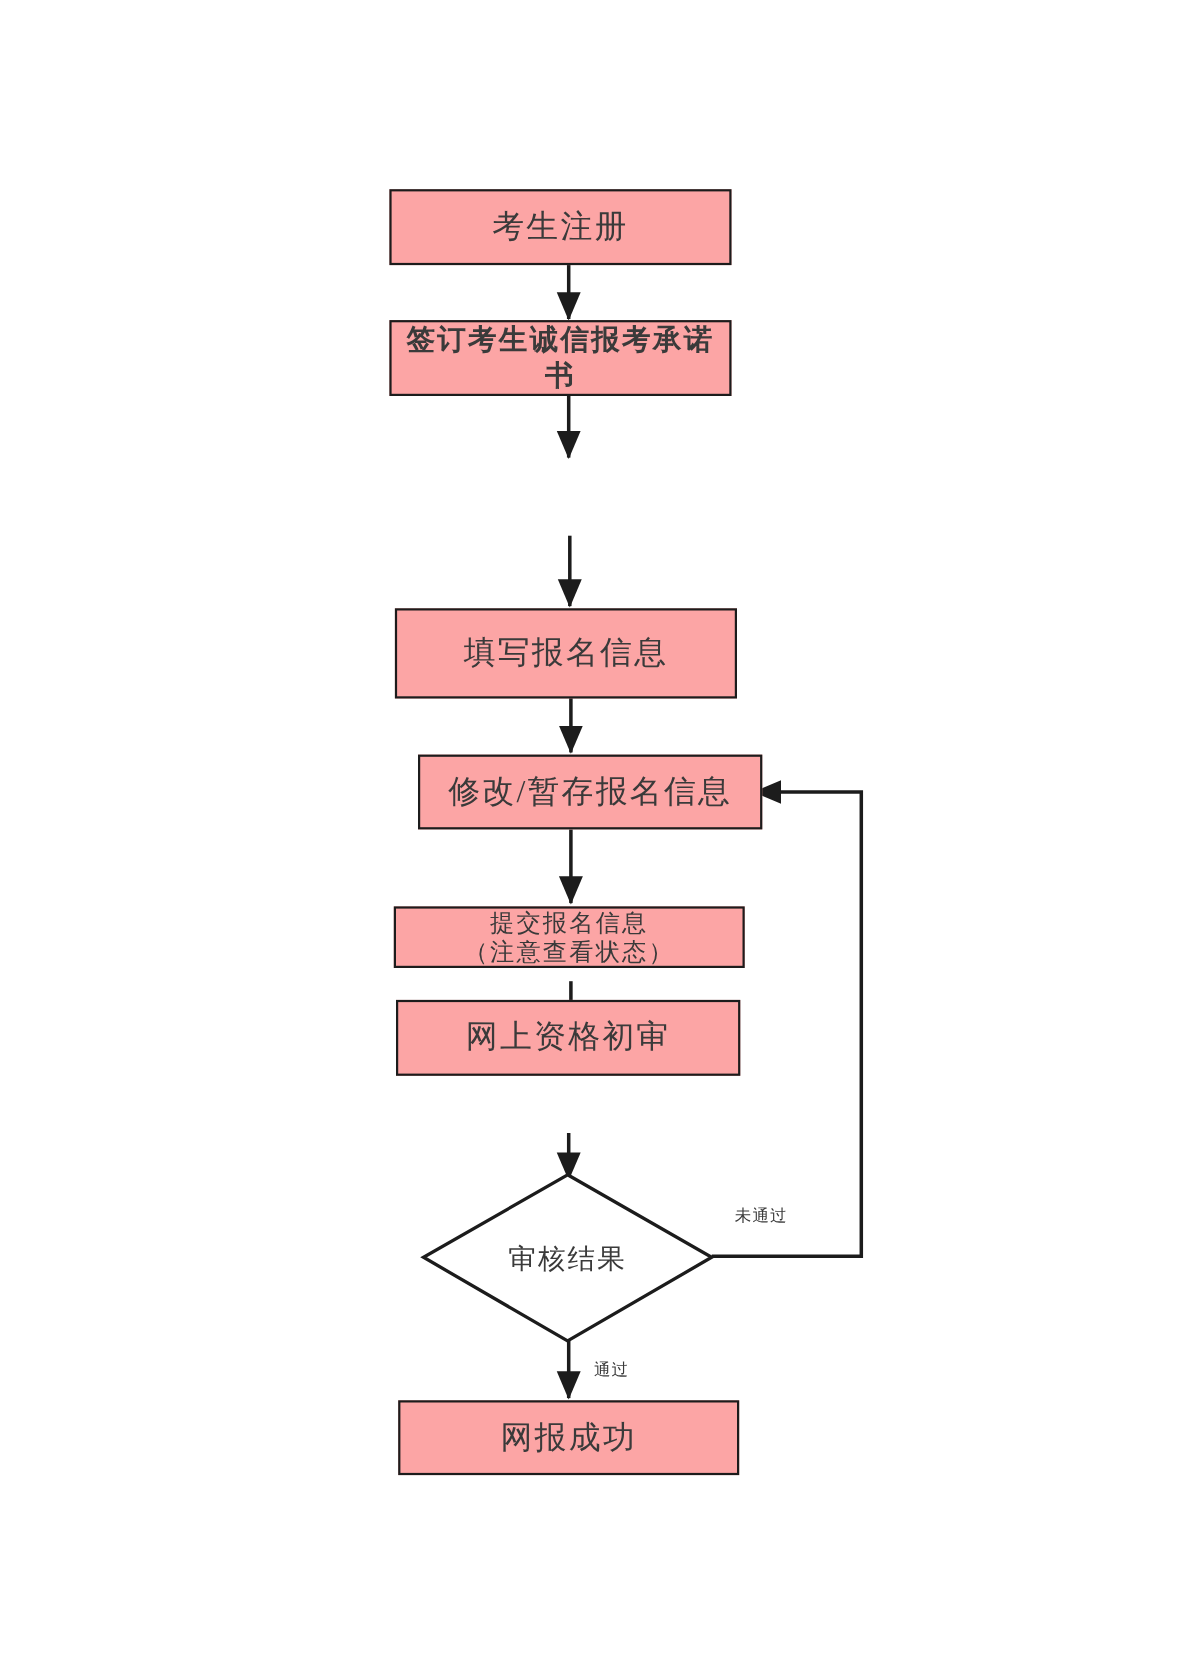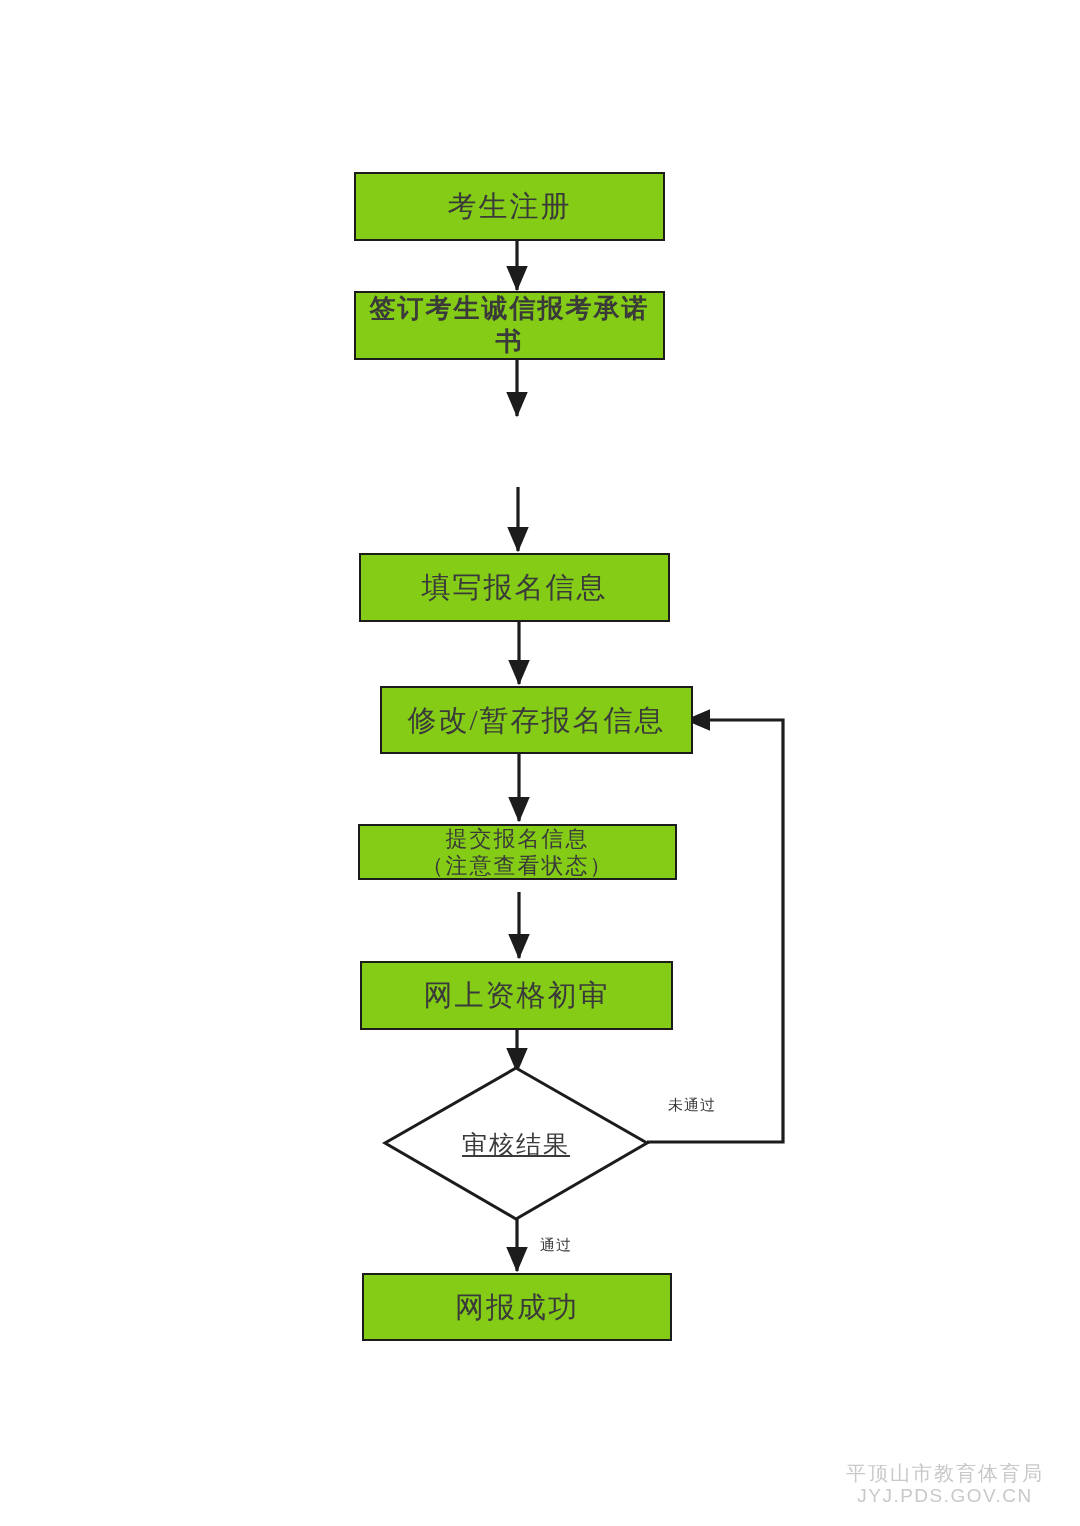--- a/index.html
+++ b/index.html
@@ -22,21 +22,21 @@
     position: absolute;
     left: 0;
     top: 0;
     width: 1080px;
     height: 1526px;
   }
   .node-box {
     position: absolute;
     box-sizing: border-box;
     border: 2px solid #1c1c1c;
-    background: #84cc16;
+    background: #fca5a5;
     display: flex;
     align-items: center;
     justify-content: center;
     text-align: center;
     color: #3a3a3a;
     font-family: "Liberation Serif", "DejaVu Serif", serif;
   }
   .node-label {
     display: block;
     line-height: 1.25;
@@ -55,21 +55,20 @@
     top: 0;
     width: 100%;
     height: 100%;
     display: flex;
     align-items: center;
     justify-content: center;
     font-size: 25px;
     letter-spacing: 2px;
     color: #3a3a3a;
     font-family: "Liberation Serif", "DejaVu Serif", serif;
-    text-decoration: underline;
   }
   .edge-label {
     position: absolute;
     font-size: 15px;
     letter-spacing: 1px;
     color: #3a3a3a;
     white-space: nowrap;
     font-family: "Liberation Serif", "DejaVu Serif", serif;
   }
   .watermark {
@@ -125,47 +124,43 @@
 
   <div class="node-box" style="left:354px; top:172px; width:311px; height:69px;">
     <span class="node-label fs-big">考生注册</span>
   </div>
 
   <div class="node-box" style="left:354px; top:291px; width:311px; height:69px;">
     <span class="node-label fs-med">签订考生诚信报考承诺书</span>
   </div>
 
 
-  <div class="node-box" style="left:359px; top:553px; width:311px; height:69px;">
+  <div class="node-box" style="left:359px; top:553px; width:311px; height:82px;">
     <span class="node-label fs-big">填写报名信息</span>
   </div>
 
   <div class="node-box" style="left:380px; top:686px; width:313px; height:68px;">
     <span class="node-label fs-big">修改/暂存报名信息</span>
   </div>
 
   <div class="node-box" style="left:358px; top:824px; width:319px; height:56px;">
     <span class="node-label fs-small">提交报名信息
 （注意查看状态）</span>
   </div>
 
-  <div class="node-box" style="left:360px; top:961px; width:313px; height:69px;">
+  <div class="node-box" style="left:360px; top:909px; width:313px; height:69px;">
     <span class="node-label fs-big">网上资格初审</span>
   </div>
 
   <div class="diamond-wrap" style="left:385px; top:1068px; width:262px; height:152px;">
     <span class="diamond-label">审核结果</span>
   </div>
 
   <div class="node-box" style="left:362px; top:1273px; width:310px; height:68px;">
     <span class="node-label fs-big">网报成功</span>
   </div>
 
   <span class="edge-label" style="left:668px; top:1096px;">未通过</span>
 
   <span class="edge-label" style="left:540px; top:1236px;">通过</span>
 
-  <div class="watermark" style="left:820px; top:1462px; width:250px;">
-    <div class="wm-cn">平顶山市教育体育局</div>
-    <div class="wm-url">JYJ.PDS.GOV.CN</div>
-  </div>
 
 </div>
 
 </body></html>

